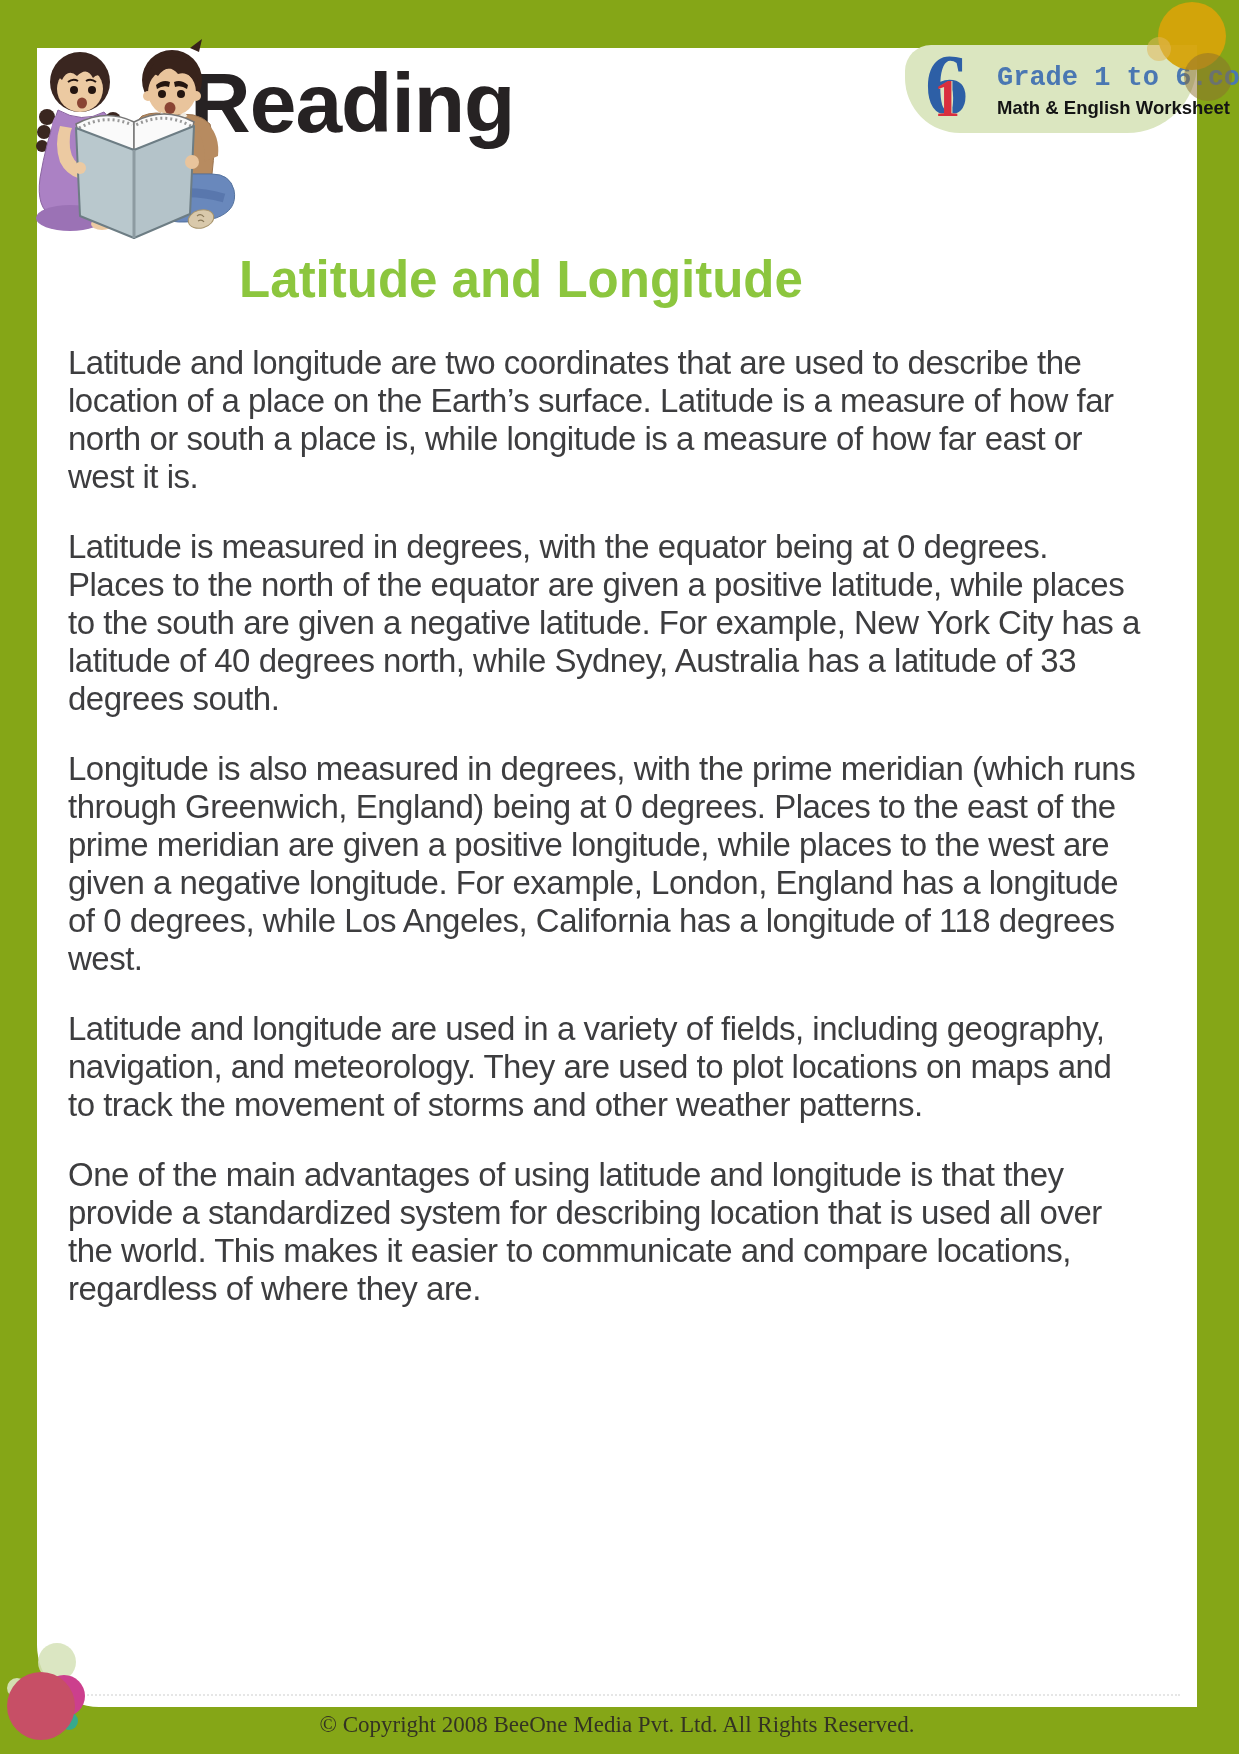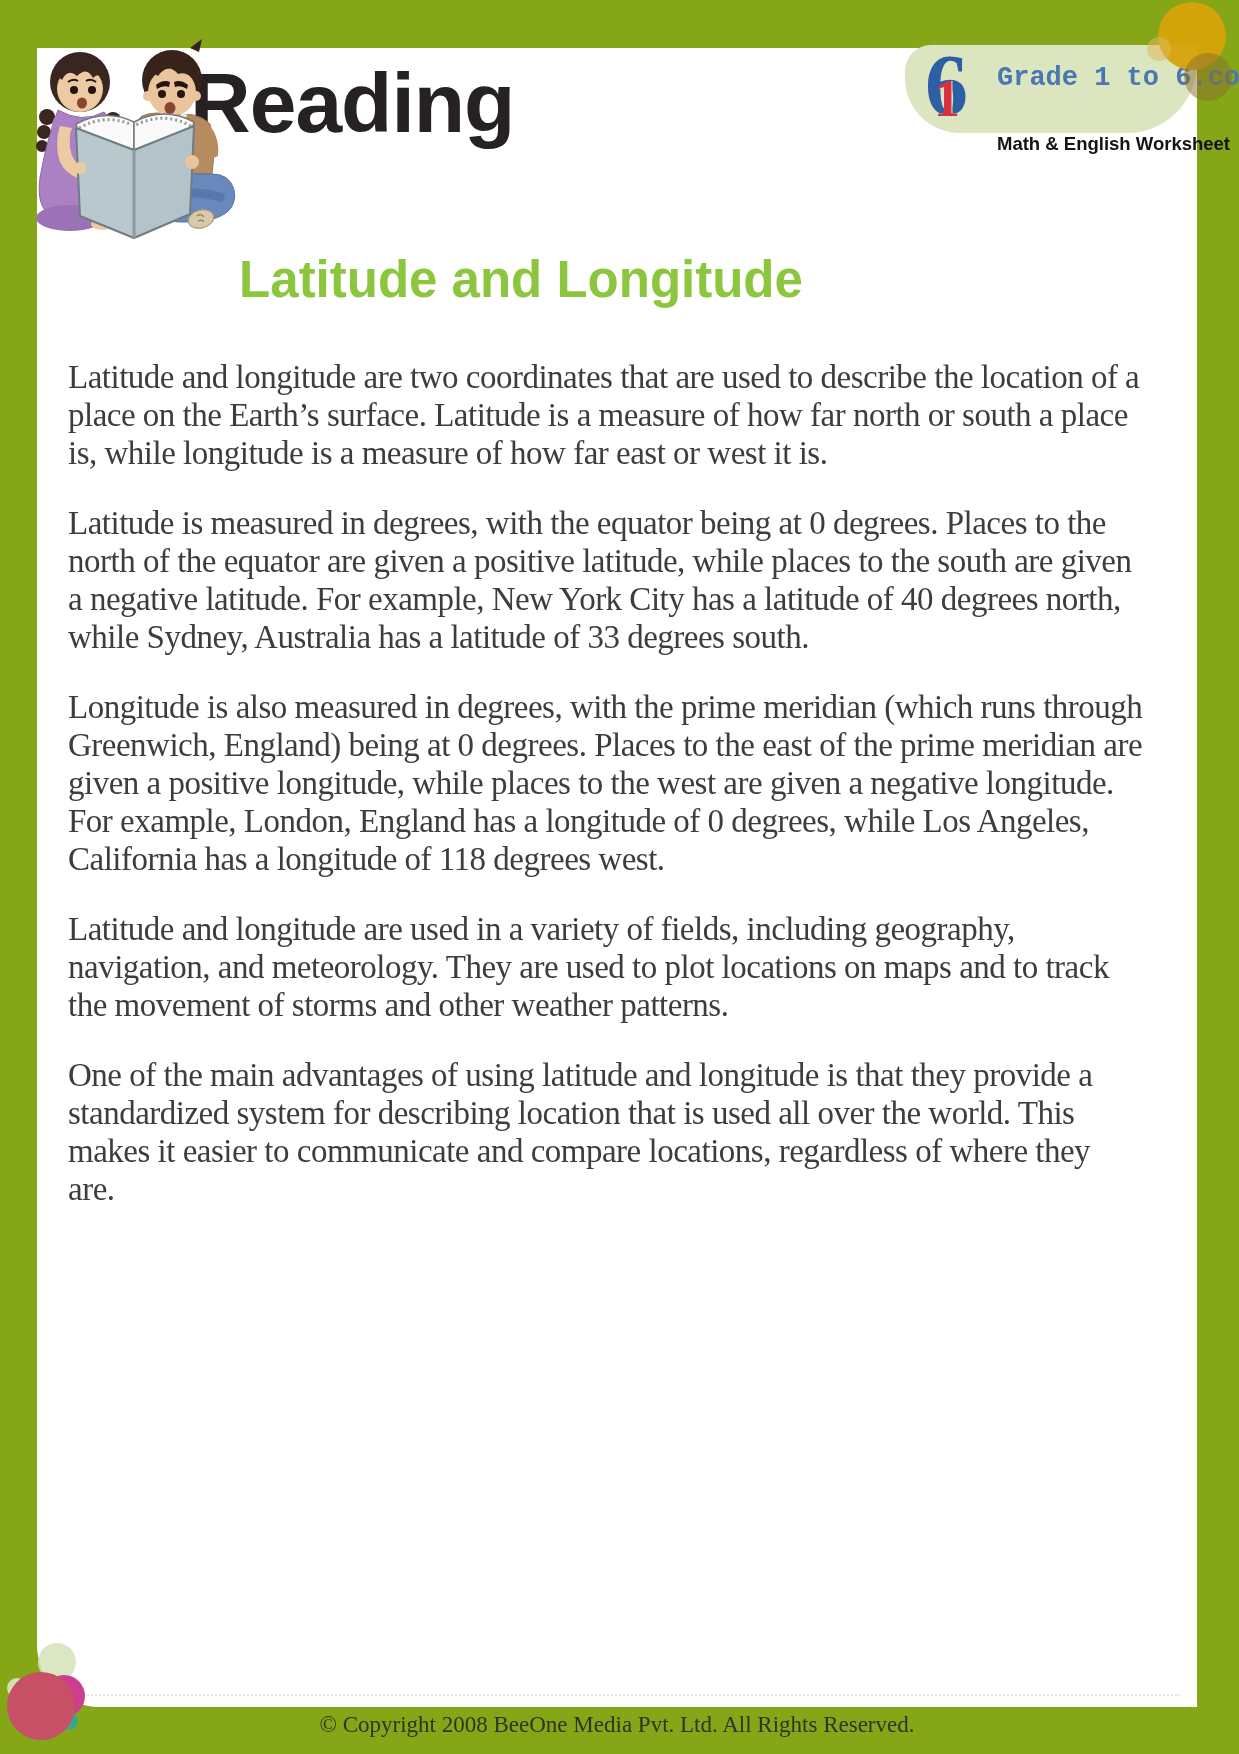--- a/index.html
+++ b/index.html
@@ -49,28 +49,28 @@
     font-weight:700;font-size:52px;line-height:52px;color:#d92f3e;
     text-shadow:1px 0 0 #dbe6c0;
   }
   .logo-brand{
     position:absolute;left:92px;top:18px;width:200px;
     font-family:Liberation Mono, monospace;
     font-weight:700;font-size:27px;color:#4a77b2;white-space:nowrap;
   }
   .logo-tagline{
     position:absolute;left:92px;top:52px;width:200px;
-    font-weight:700;font-size:18.5px;color:#141414;white-space:nowrap;margin-top:36px;
+    font-weight:700;font-size:18.5px;color:#141414;white-space:nowrap;
   }
   
   .content{
     position:absolute;left:68px;top:344px;width:1075px;
     color:#3d3d3f;font-size:33px;line-height:38px;letter-spacing:-0.5px;
   }
-  .content p{margin:14px 0 32px 0;font-family:Liberation Serif, serif;}
+  .content p{margin:0 0 32px 0;}
   
   .footer{
     position:absolute;left:37px;top:1712px;width:1160px;
     text-align:center;
     font-family:"Liberation Serif","DejaVu Serif",serif;
     font-size:23px;color:#333322;
   }
   
   .circle{position:absolute;border-radius:50%;}
   .c-gold      {left:1158px;top:2px;   width:68px;height:68px;background:rgba(214,163,10,0.95);}

